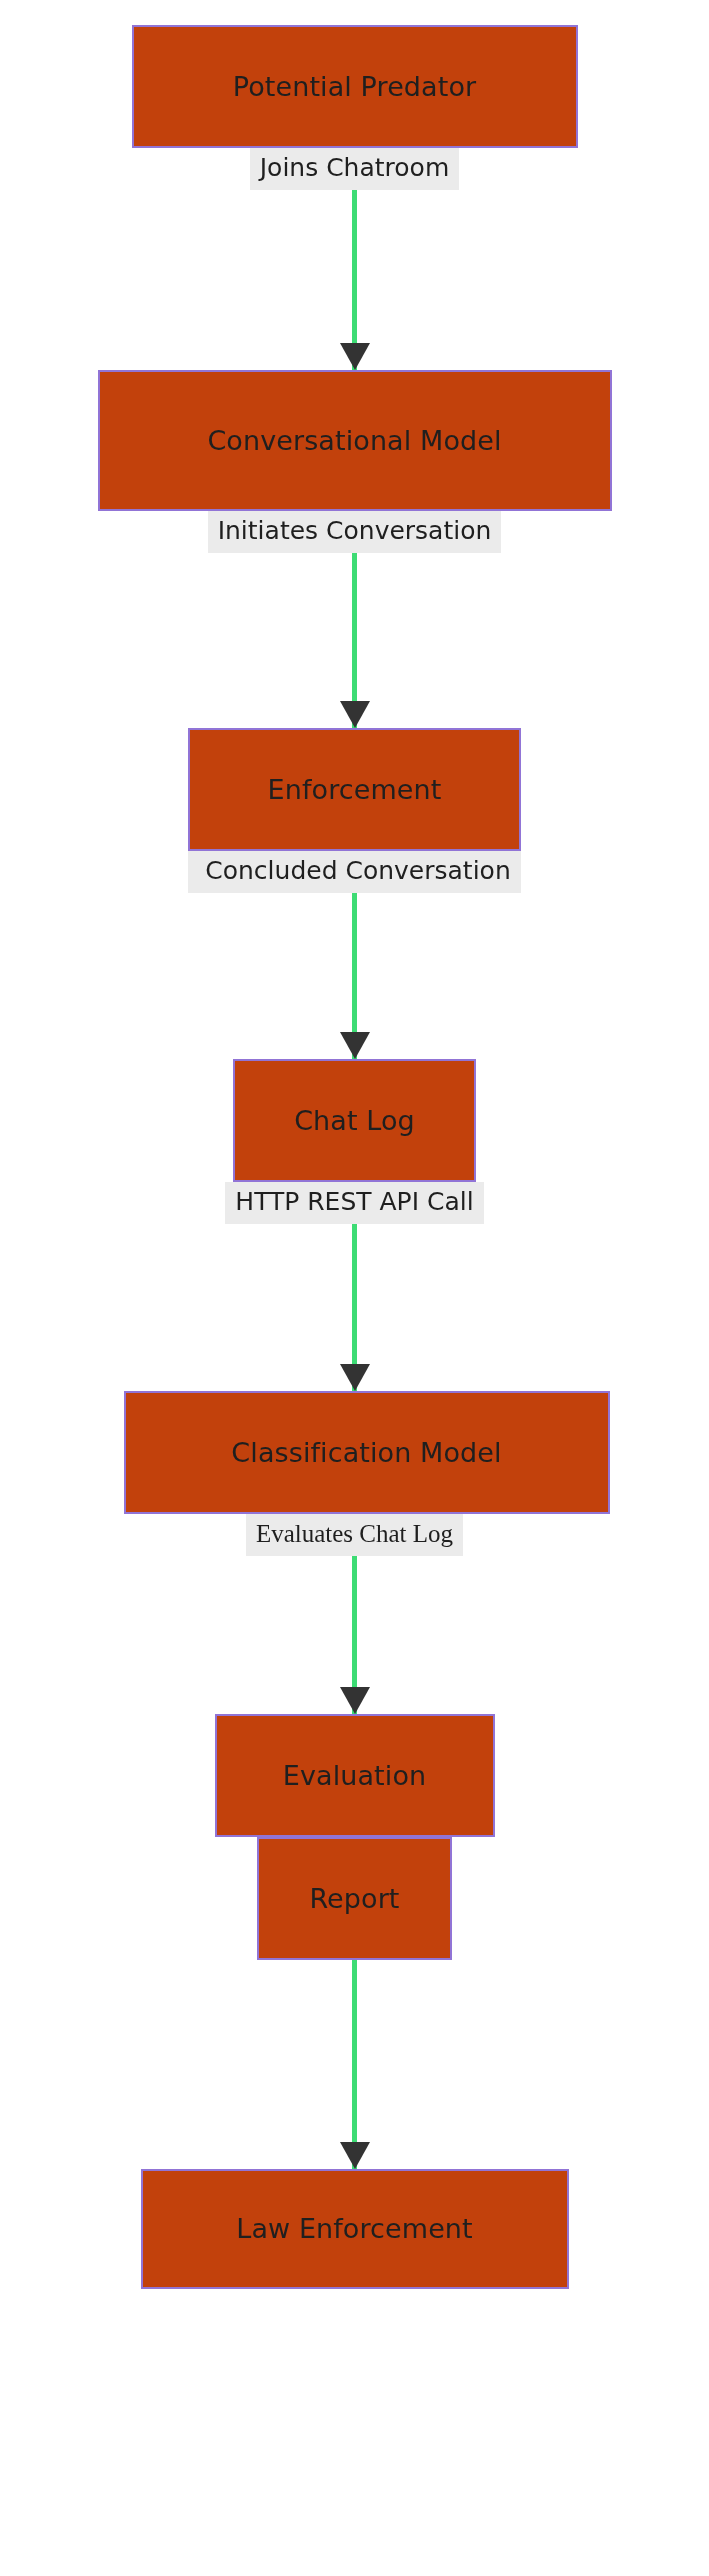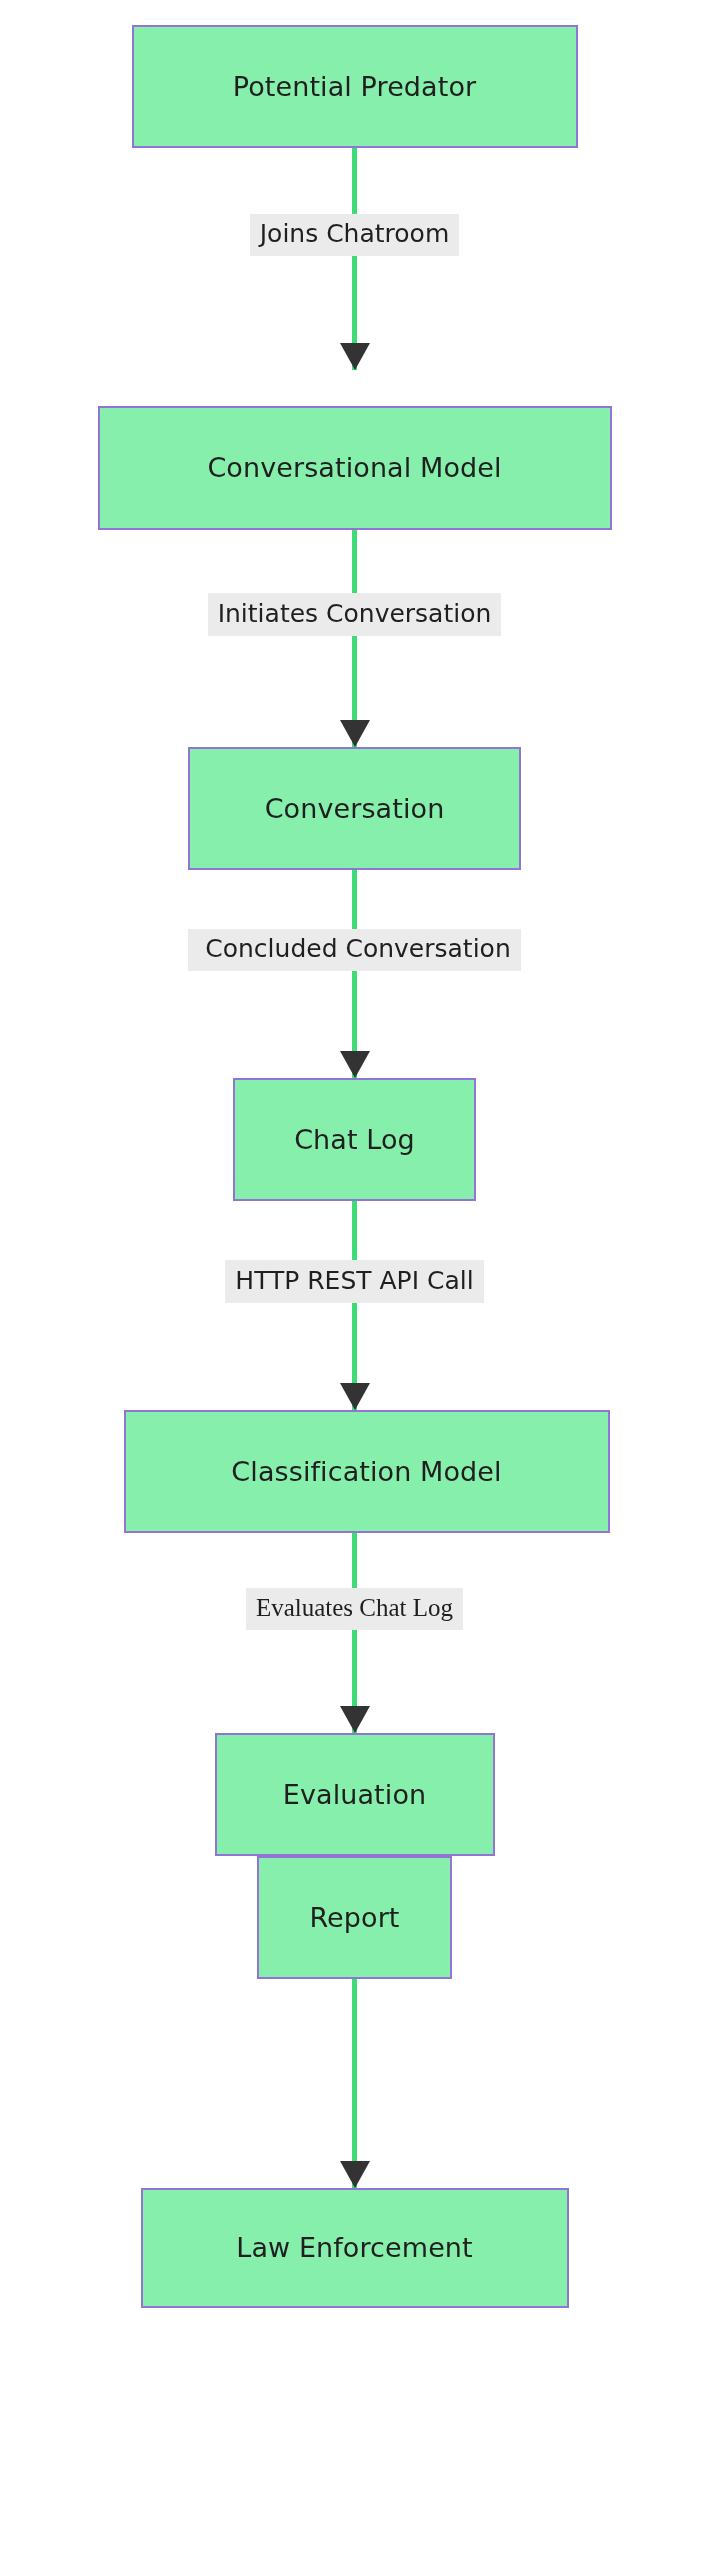--- a/index.html
+++ b/index.html
@@ -30,21 +30,21 @@
     top: 0;
     width: 709px;
     display: flex;
     flex-direction: column;
     align-items: center;
   }
 
   
   .node {
     box-sizing: border-box;
-    background: #86efac;
+    background: #c2410c;
     border: 2.2px solid #9174d6;
     color: #1f1f1f;
     display: flex;
     align-items: center;
     justify-content: center;
     text-align: center;
     font-size: 27px;
     line-height: 1.1;
     letter-spacing: 0.1px;
     white-space: nowrap;
@@ -52,36 +52,35 @@
     position: relative;
     z-index: 3;
   }
 
   .node-label {
     display: block;
   }
 
   
   .n-potential-predator   { width: 446px; height: 123px; margin-top: 25px; }
-  .n-conversational-model { width: 514px; height: 124px; margin-top: 36px; }
+  .n-conversational-model { width: 514px; height: 141px; }
   .n-conversation         { width: 333px; height: 123px; }
   .n-chat-log             { width: 243px; height: 123px; }
   .n-classification-model { width: 486px; height: 123px; margin-left: 24px; }
   .n-evaluation           { width: 280px; height: 123px; }
   .n-report              { width: 195px; height: 123px; }
   .n-law-enforcement     { width: 428px; height: 120px; }
 
   
   .edge {
     position: relative;
     width: 709px;
     display: flex;
     flex-direction: column;
     align-items: center;
-    justify-content: center;
   }
 
   
   .edge::before {
     content: "";
     position: absolute;
     left: 50%;
     top: 0;
     bottom: 0;
     width: 4.3px;
@@ -151,21 +150,21 @@
     <div class="node n-conversational-model">
       <span class="node-label">Conversational Model</span>
     </div>
 
     <div class="edge e-2">
       <div class="edge-label">Initiates Conversation</div>
       <div class="arrow-head"></div>
     </div>
 
     <div class="node n-conversation">
-      <span class="node-label">Conversation</span>
+      <span class="node-label">Enforcement</span>
     </div>
 
     <div class="edge e-3">
       <div class="edge-label">Concluded Conversation</div>
       <div class="arrow-head"></div>
     </div>
 
     <div class="node n-chat-log">
       <span class="node-label">Chat Log</span>
     </div>

